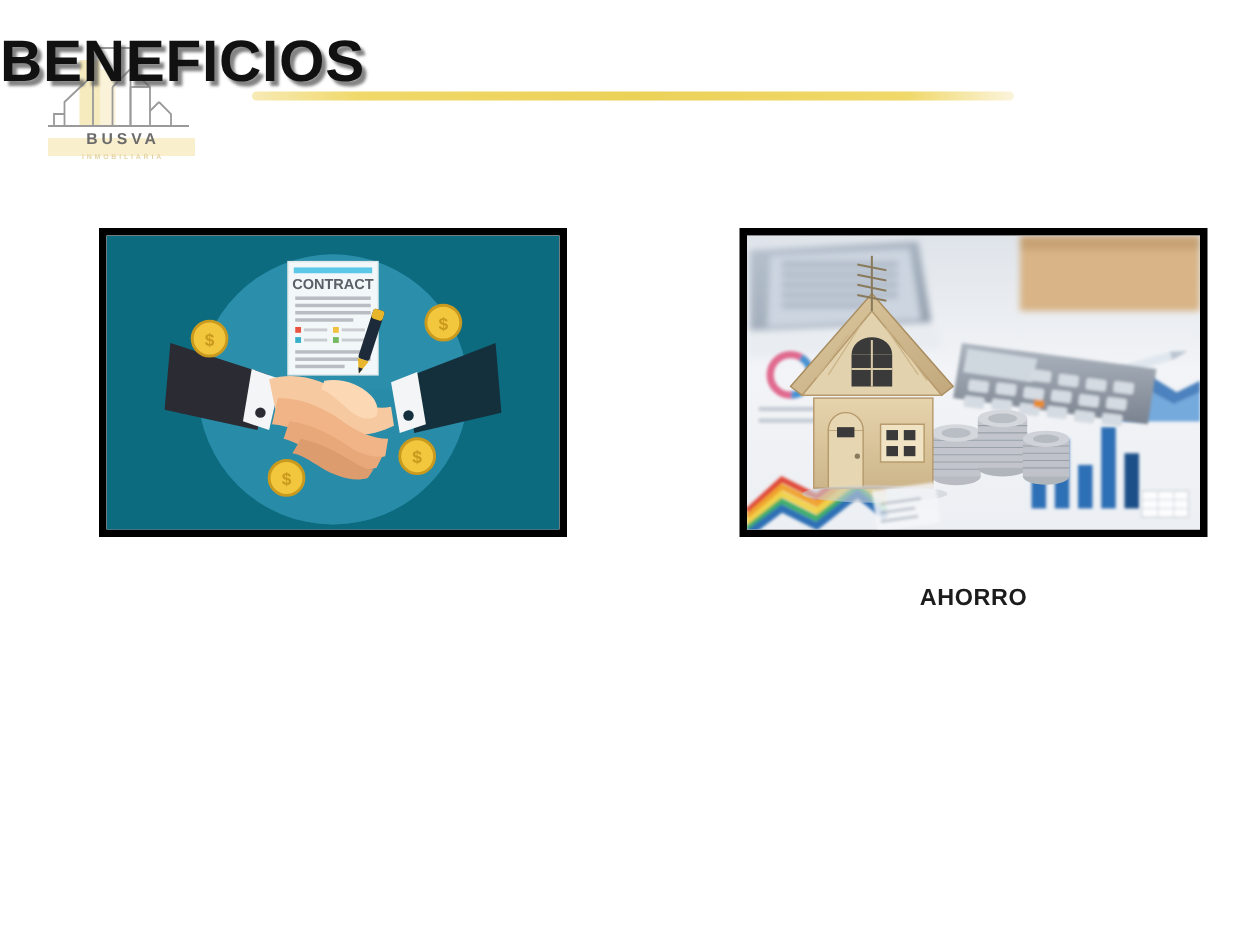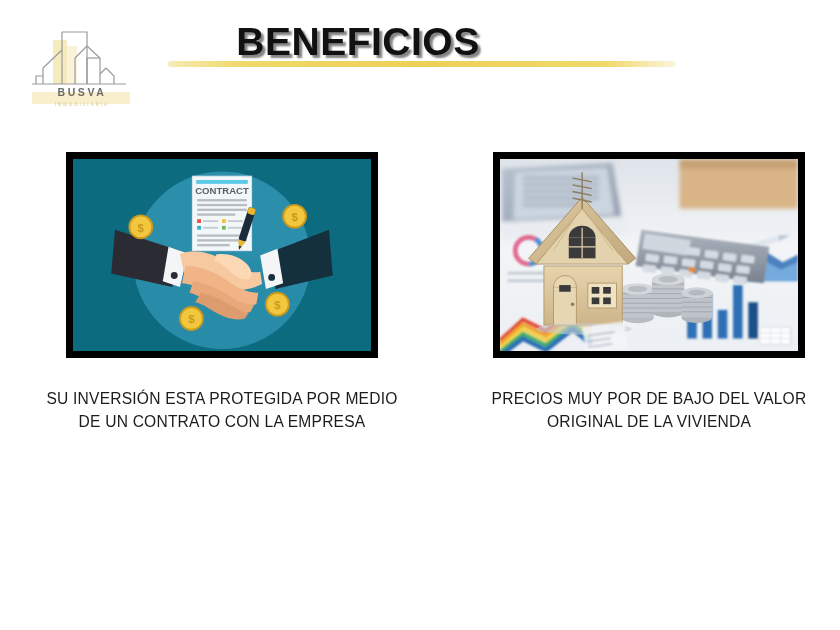--- a/index.html
+++ b/index.html
@@ -26,21 +26,20 @@
     font-weight: bold;
   }
   #logo svg { display: block; }
 
   
   #page-title {
     position: absolute;
     left: 0;
     top: 20px;
     width: 716px;
-    text-align: center;
     font-size: 39px;
     font-weight: bold;
     letter-spacing: 0.5px;
     color: #111111;
     text-shadow: 3px 3px 2px rgba(90,90,90,0.75);
     font-family: "Liberation Sans", sans-serif;
   }
   #title-rule {
     position: absolute;
     left: 168px;
@@ -57,21 +56,21 @@
     top: 152px;
   }
   #col-left  { left: 66px;  width: 312px; }
   #col-right { left: 493px; width: 312px; }
 
   .thumb {
     width: 312px;
     height: 206px;
     position: relative;
     overflow: hidden;
-    border: 7px solid #000000;
+    border: 5px solid #000000;
     box-sizing: border-box;
   }
 
   
   .illus { position: absolute; inset: 0; }
 
   
   .photo { position: absolute; inset: 0; }
 
   
@@ -204,21 +203,20 @@
       </g>
       <g>
         <circle cx="214" cy="152" r="12" fill="#f2c63d" stroke="#c99a1e" stroke-width="2"></circle>
         <text x="214" y="157" text-anchor="middle" font-family="Liberation Sans, sans-serif" font-size="12" font-weight="bold" fill="#c99a1e">$</text>
       </g>
     </svg>
   </div>
 </div>
 
 <div class="caption" id="caption-left">
-  <span class="caption-body">SU INVERSIÓN ESTA PROTEGIDA POR MEDIO DE UN CONTRATO CON LA EMPRESA</span>
 </div>
 
 <div class="col" id="col-right">
   <div class="thumb">
     <svg class="photo" viewBox="0 0 312 206" preserveAspectRatio="none">
       <defs>
         <linearGradient id="deskG" x1="0" y1="0" x2="0" y2="1">
           <stop offset="0" stop-color="#dfe4ea"></stop>
           <stop offset="0.45" stop-color="#f2f4f7"></stop>
           <stop offset="1" stop-color="#eceff3"></stop>
@@ -425,14 +423,14 @@
           <line x1="272" y1="188" x2="304" y2="188"></line>
           <line x1="283" y1="176" x2="283" y2="194"></line>
           <line x1="294" y1="176" x2="294" y2="194"></line>
         </g>
       </g>
     </svg>
   </div>
 </div>
 
 <div class="caption" id="caption-right">
-  <span class="caption-body">PRECIOS MUY POR DE BAJO DEL VALOR ORIGINAL DE LA VIVIENDA</span>
+  <span class="caption-title">AHORRO</span>
 </div>
 
 </body></html>

